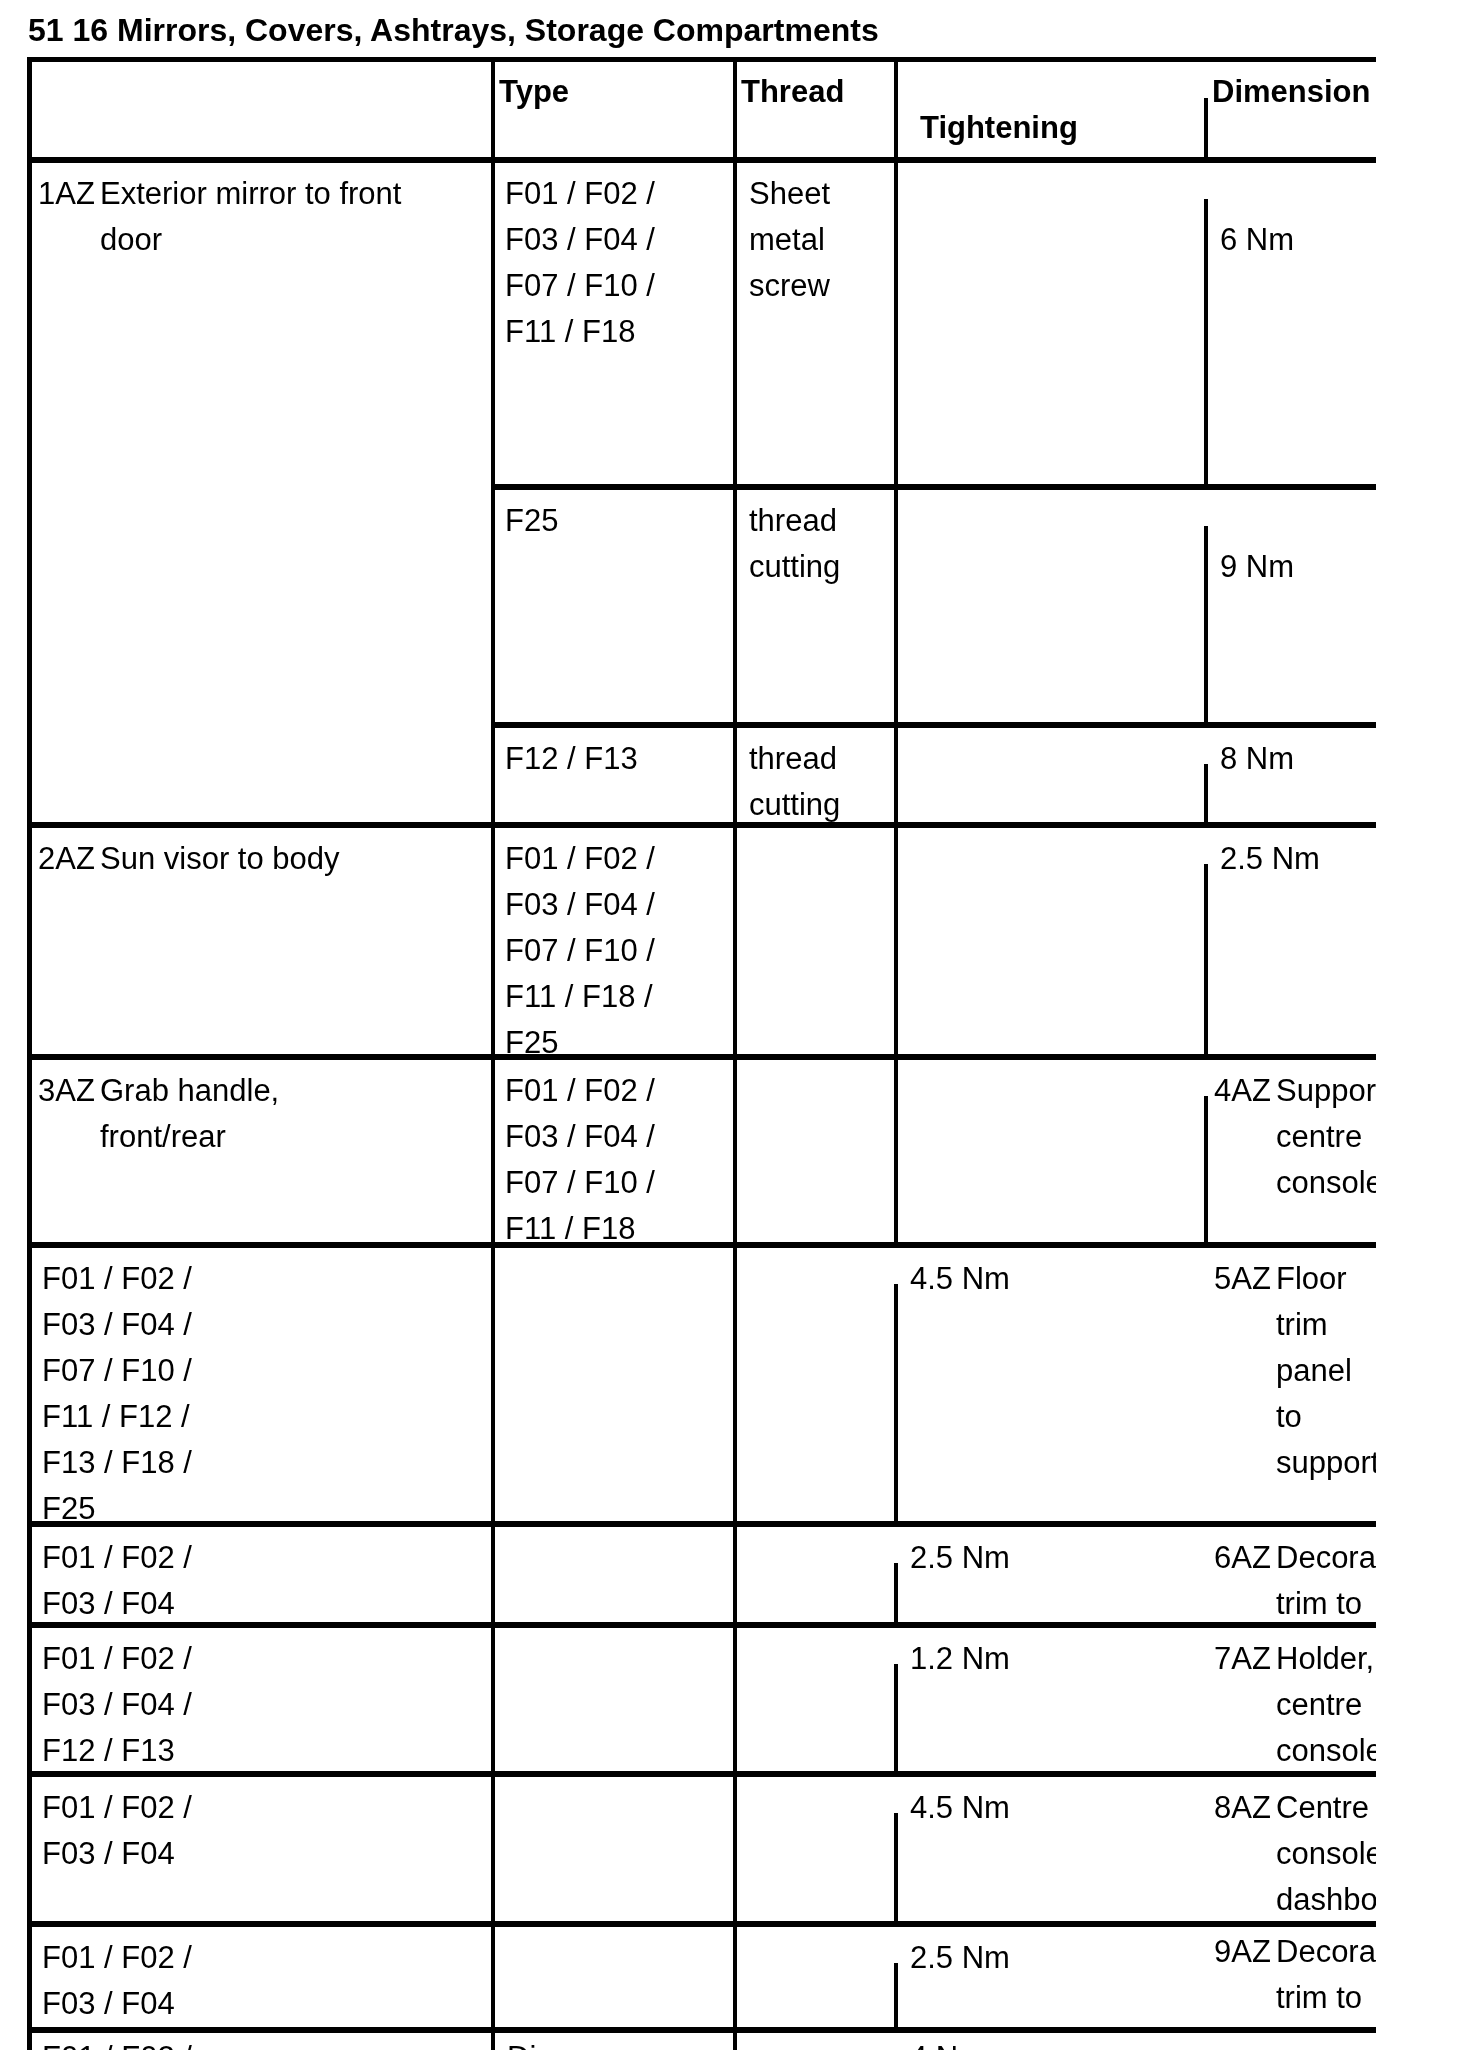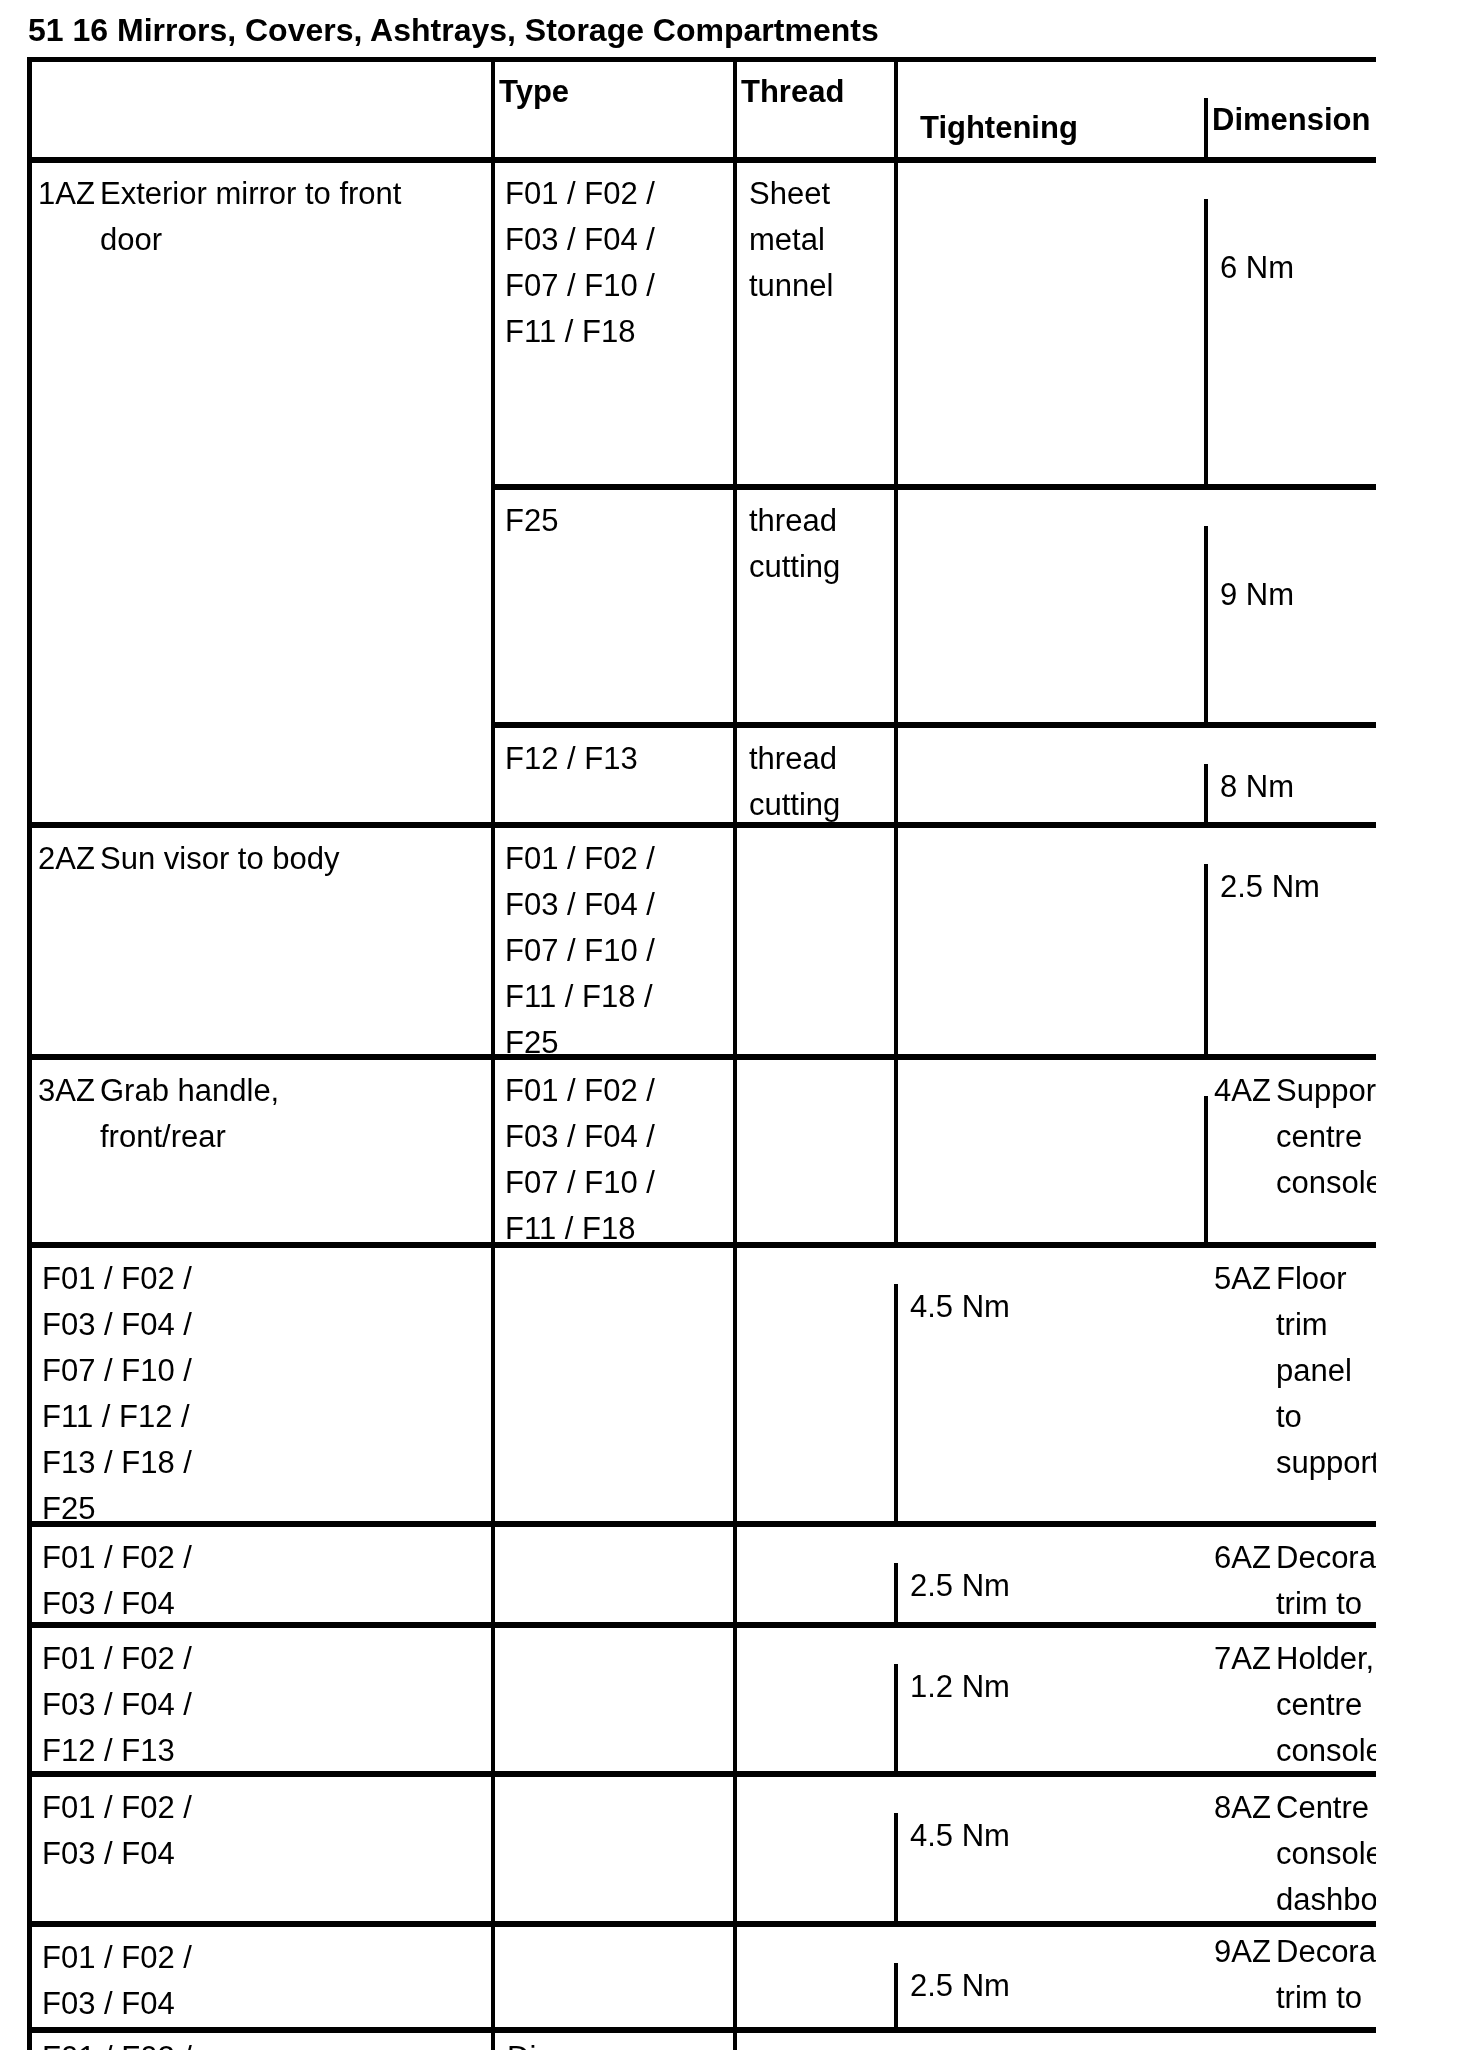--- a/index.html
+++ b/index.html
@@ -38,21 +38,21 @@
     border-bottom: 6px solid #000;
     padding: 8px 6px 0 10px;
     font-size: 31px;
     line-height: 46px;
     white-space: pre-line;
     overflow: hidden;
   }
   .cell.c1 { padding-left: 6px; display: flex; align-items: flex-start; }
   .cell.c3 { padding-left: 12px; }
   .cell.c4 { padding-left: 22px; margin-top: 36px; }
-  .cell.c5 { border-right: none; padding-left: 12px; margin-top: 28px; }
+  .cell.c5 { border-right: none; padding-left: 12px; }
   .cell.header { font-weight: bold; padding-left: 4px; padding-top: 7px; }
   .cell.header.c1 { padding-left: 6px; }
   .cell.header.c4 { padding-left: 22px; }
   .cell.r9 { padding-top: 2px; }
   .row-label { flex: 0 0 62px; width: 62px; }
   .row-desc { flex: 1 1 auto; }
   .spanrow { grid-row: span 3; }
   .sp { width: 100%; }
 </style>
 </head>
@@ -76,21 +76,21 @@
       <div class="row-desc">Exterior mirror to front
 door</div>
     </div>
 
     <div class="cell c2">F01 / F02 /
 F03 / F04 /
 F07 / F10 /
 F11 / F18</div>
     <div class="cell c3">Sheet
 metal
-tunnel</div>
+screw</div>
     <div class="cell c4">
       <div class="sp" style="height:190px"></div>
       <div>new rear view
 mirror, initial
 screw connection</div>
     </div>
     <div class="cell c5">
       <div>6 Nm</div>
       <div class="sp" style="height:144px"></div>
       

